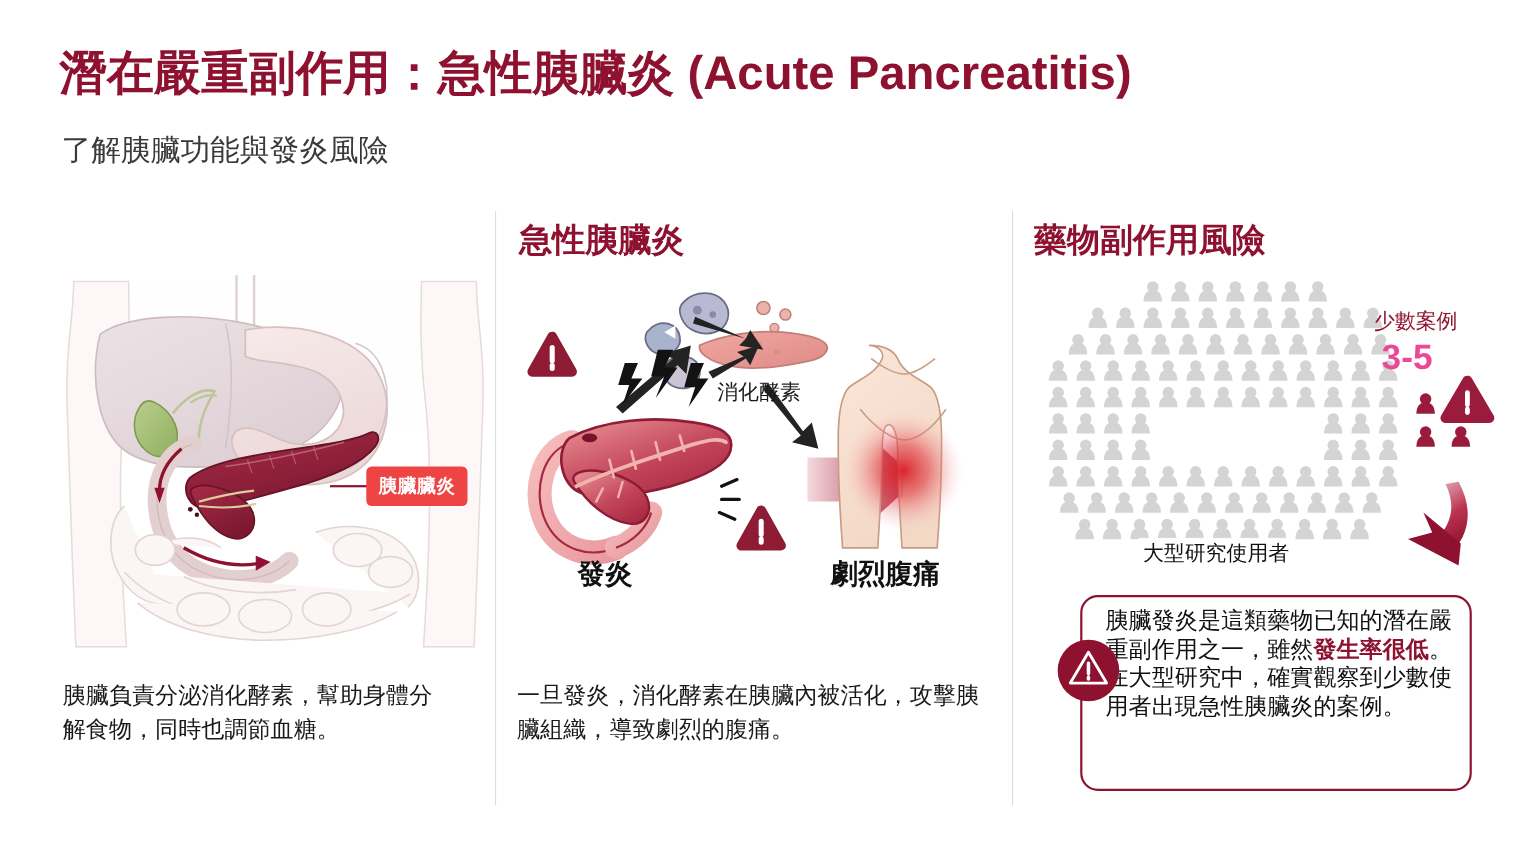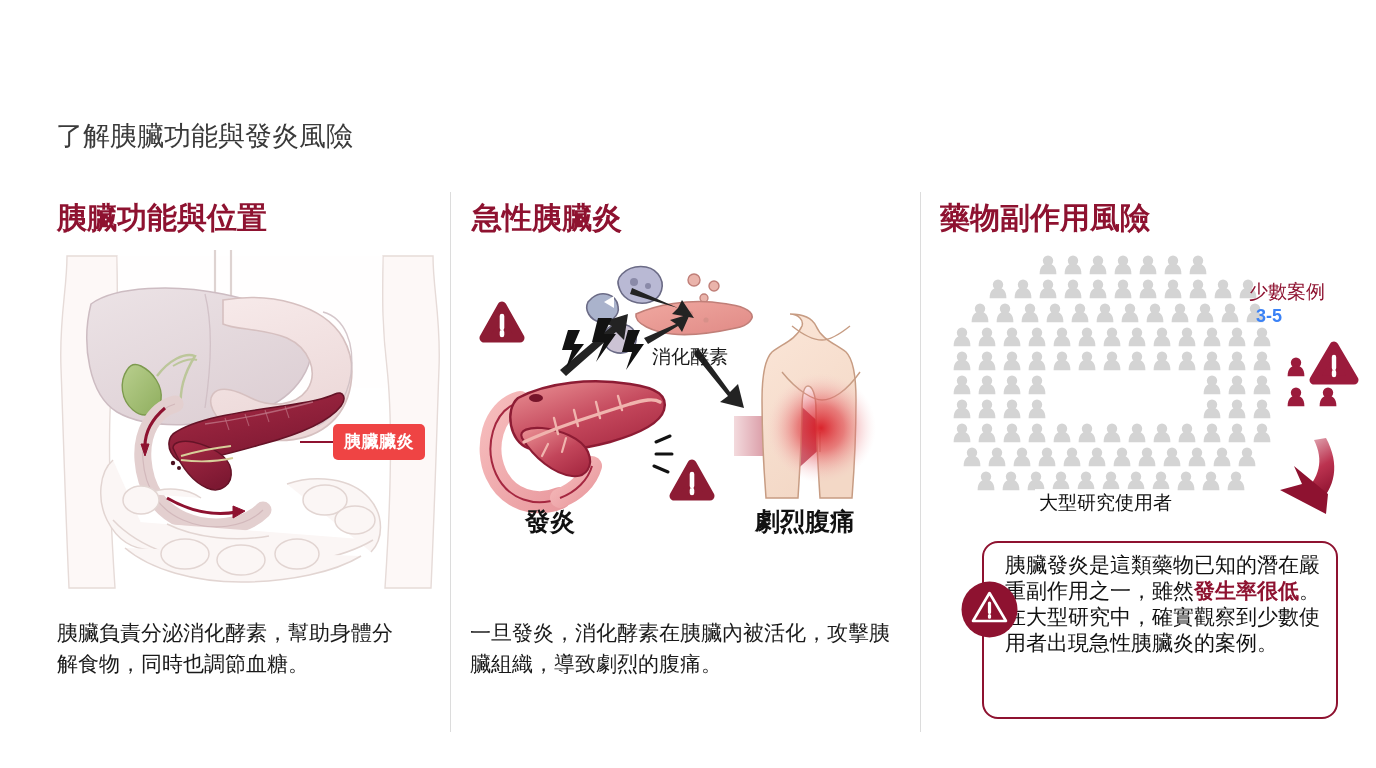--- a/index.html
+++ b/index.html
@@ -146,23 +146,23 @@
     position: absolute;
     left: 1249px; top: 279px;
     font-size: 19px;
     font-weight: normal;
     color: #8E1230;
     white-space: nowrap;
   }
   .few-cases-num {
     position: absolute;
     left: 1256px; top: 306px;
-    font-size: 18px;
+    font-size: 32px;
     font-weight: bold;
-    color: #3b82f6;
+    color: #ec4899;
     white-space: nowrap;
   }
 
   
   .callout {
     position: absolute;
     left: 982px; top: 541px;
     width: 356px; height: 178px;
     border: 2px solid #8E1230;
     border-radius: 16px;
@@ -185,26 +185,26 @@
     position: absolute;
     left: 961px; top: 581px;
     width: 57px; height: 57px;
   }
 </style>
 </head>
 <body>
 
 <div id="page">
 
+  <div class="title">潛在嚴重副作用：急性胰臟炎 (Acute Pancreatitis)</div>
   <div class="subtitle">了解胰臟功能與發炎風險</div>
 
   <div class="divider d1"></div>
   <div class="divider d2"></div>
 
-  <div class="sec-head h1">胰臟功能與位置</div>
   <div class="sec-head h2">急性胰臟炎</div>
   <div class="sec-head h3">藥物副作用風險</div>
 
   <svg class="panel1-art" viewBox="0 0 390 350">
     <defs>
       <linearGradient id="liverG" x1="0" y1="0" x2="0.7" y2="1">
         <stop offset="0%" stop-color="#ece3e6"></stop>
         <stop offset="100%" stop-color="#ddcfd4"></stop>
       </linearGradient>
       <linearGradient id="stomachG" x1="0" y1="0" x2="0.3" y2="1">

